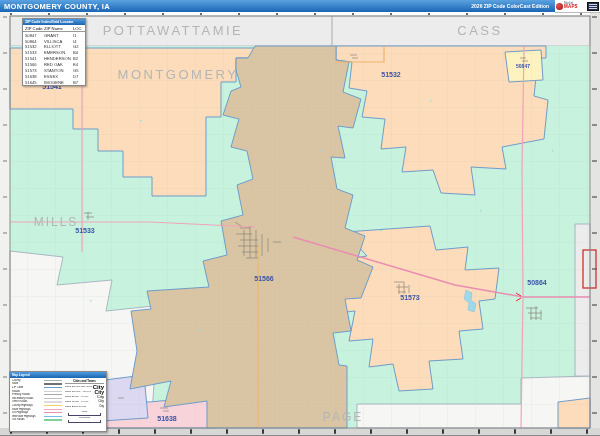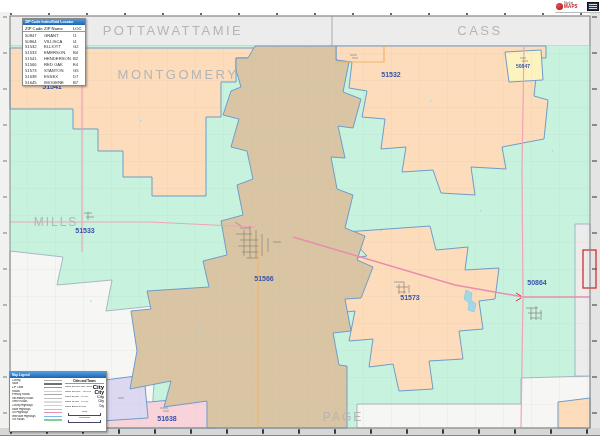--- a/index.html
+++ b/index.html
@@ -160,20 +160,24 @@
       <text class="zip-lbl" x="85" y="233">51533</text>
       <text class="zip-lbl" x="264" y="281">51566</text>
       <text class="zip-lbl" x="410" y="300">51573</text>
       <text class="zip-lbl" x="537" y="285">50864</text>
       <text class="zip-lbl" x="167" y="421">51638</text>
     </g>
 
     <rect x="10" y="16" width="580" height="412" fill="none" stroke="#8c8c8c" stroke-width="1"></rect>
   </svg>
 
+  <div class="titlebar">
+    <span class="t">MONTGOMERY COUNTY, IA</span>
+    <span class="e">2026 ZIP Code ColorCast Edition</span>
+  </div>
   <div class="logobox">
     <span class="logodot"></span>
     <span class="logotxt">
       <span class="lt1">Market</span>
       <span class="lt2">MAPS</span>
     </span>
     <span class="logoplate">
         <i></i>
         <i></i>
         <i></i>

